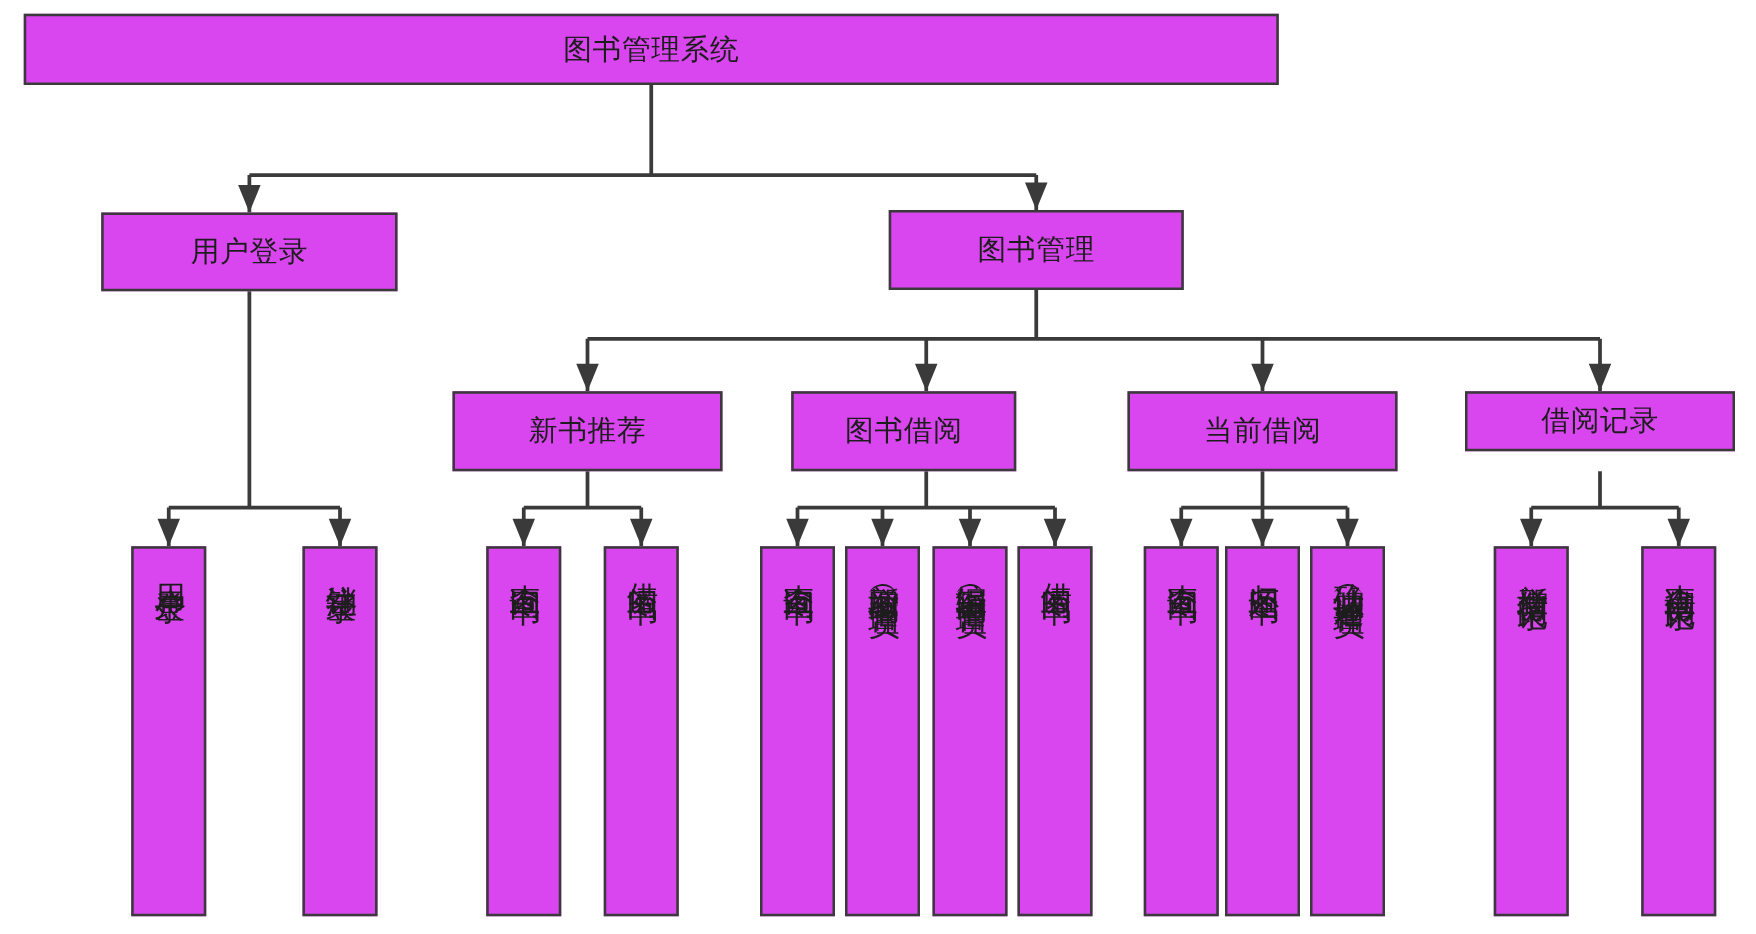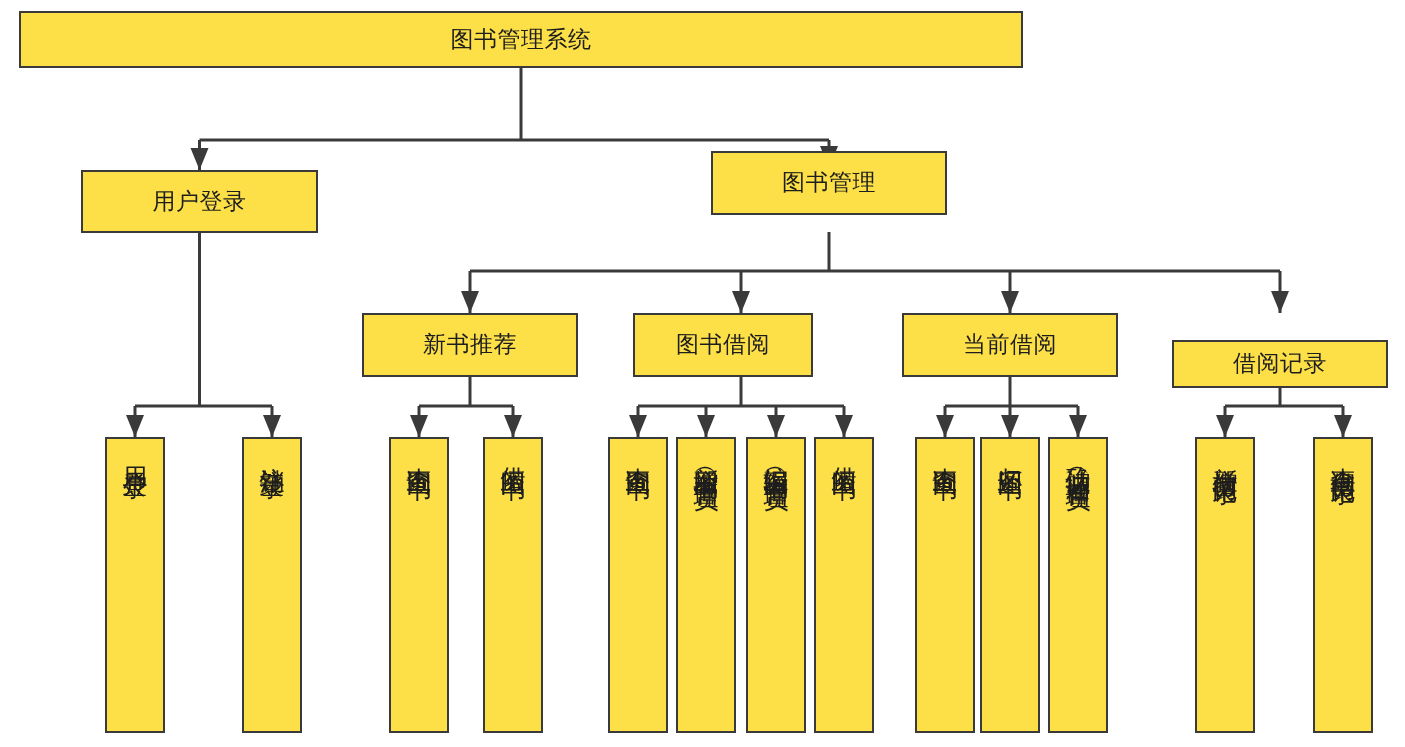--- a/index.html
+++ b/index.html
@@ -21,21 +21,21 @@
     position: absolute;
     left: 0;
     top: 0;
     width: 1405px;
     height: 747px;
     pointer-events: none;
   }
   .node {
     position: absolute;
     box-sizing: border-box;
-    background: #fde047;
+    background: #d946ef;
     border: 2px solid #3a3a3a;
     display: flex;
     align-items: center;
     justify-content: center;
     color: #1d1d1d;
   }
   .node .label {
     display: block;
     text-align: center;
     line-height: 1.28;
@@ -122,33 +122,33 @@
       <line x1="1343" y1="406" x2="1343" y2="437" stroke="#3a3a3a" stroke-width="3"></line>
       <path d="M 1334 415 L 1352 415 L 1343 437 Z" fill="#3a3a3a"></path>
     </svg>
   <div id="nodes">
       <div class="node horizontal" style="left: 19px; top: 11px; width: 1004px; height: 57px; border-color: rgb(58, 58, 58); color: rgb(29, 29, 29);">
         <span class="label">图书管理系统</span>
       </div>
       <div class="node horizontal" style="left: 81px; top: 170px; width: 237px; height: 63px; border-color: rgb(58, 58, 58); color: rgb(29, 29, 29);">
         <span class="label">用户登录</span>
       </div>
-      <div class="node horizontal" style="left: 711px; top: 151px; width: 236px; height: 64px; border-color: rgb(58, 58, 58); color: rgb(29, 29, 29);">
+      <div class="node horizontal" style="left: 711px; top: 168px; width: 236px; height: 64px; border-color: rgb(58, 58, 58); color: rgb(29, 29, 29);">
         <span class="label">图书管理</span>
       </div>
       <div class="node horizontal" style="left: 362px; top: 313px; width: 216px; height: 64px; border-color: rgb(58, 58, 58); color: rgb(29, 29, 29);">
         <span class="label">新书推荐</span>
       </div>
       <div class="node horizontal" style="left: 633px; top: 313px; width: 180px; height: 64px; border-color: rgb(58, 58, 58); color: rgb(29, 29, 29);">
         <span class="label">图书借阅</span>
       </div>
       <div class="node horizontal" style="left: 902px; top: 313px; width: 216px; height: 64px; border-color: rgb(58, 58, 58); color: rgb(29, 29, 29);">
         <span class="label">当前借阅</span>
       </div>
-      <div class="node horizontal" style="left: 1172px; top: 313px; width: 216px; height: 48px; border-color: rgb(58, 58, 58); color: rgb(29, 29, 29); margin-top: 27px;">
+      <div class="node horizontal" style="left: 1172px; top: 313px; width: 216px; height: 48px; border-color: rgb(58, 58, 58); color: rgb(29, 29, 29);">
         <span class="label">借阅记录</span>
       </div>
       <div class="node vertical" style="left: 105px; top: 437px; width: 60px; height: 296px; border-color: rgb(58, 58, 58); color: rgb(29, 29, 29);">
         <span class="label">用户登录</span>
       </div>
       <div class="node vertical" style="left: 242px; top: 437px; width: 60px; height: 296px; border-color: rgb(58, 58, 58); color: rgb(29, 29, 29);">
         <span class="label">注销登录</span>
       </div>
       <div class="node vertical" style="left: 389px; top: 437px; width: 60px; height: 296px; border-color: rgb(58, 58, 58); color: rgb(29, 29, 29);">
         <span class="label">查询图书</span>

